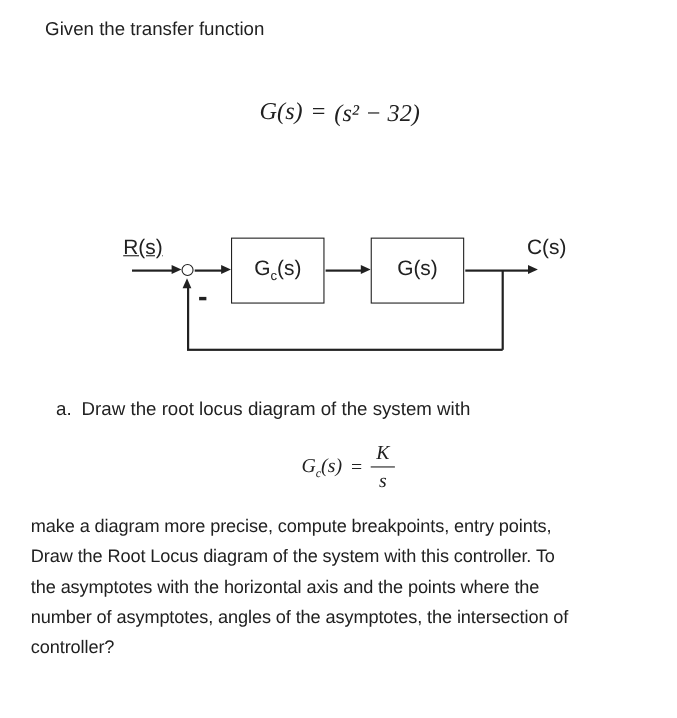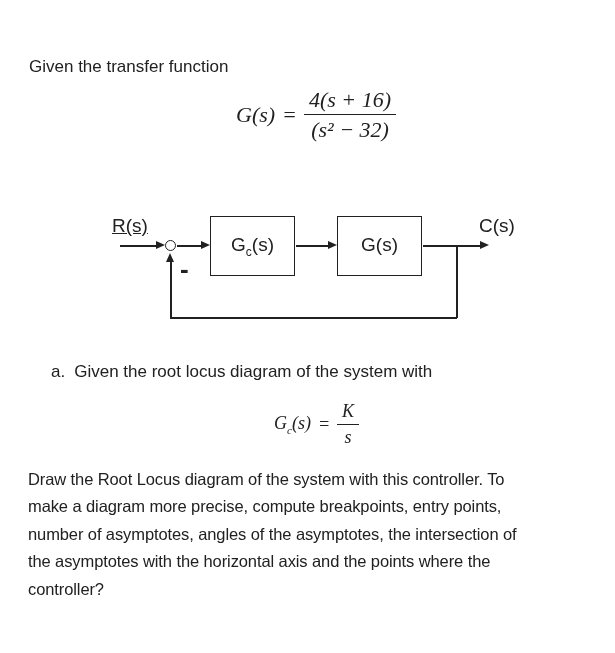--- a/index.html
+++ b/index.html
@@ -46,27 +46,26 @@
   .block { width:85px; height:60px; border:1.6px solid var(--ink); background:#fff;
            display:flex; align-items:center; justify-content:center; font-size:19px; }
   .bsub { font-size:12px; }
   .minus { font-size:26px; font-weight:bold; line-height:20px; }
 </style>
 </head>
 <body>
 
 <div>
 
-  <div class="title abs" style="left:29px; top:16px;margin-top:40px;">Given the transfer function</div>
+  <div class="title abs" style="left:41px; top:16px;">Given the transfer function</div>
 
   <div class="eq eq1 abs" style="left:236px; top:88px;">
     <span class="math">G(s)</span>
     <span class="math eqsign">=</span>
     <span class="frac">
-      <span class="num math">4(s + 16)</span>
       <span class="den math">(s² − 32)</span>
     </span>
   </div>
 
   <div>
     <div class="dlabel abs" style="left:112px; top:215px;text-decoration:underline;">R(s)</div>
     <div class="dlabel abs" style="left:479px; top:215px;">C(s)</div>
 
     <div class="hline abs" style="left:120px; top:245px; width:38px;"></div>
     <div class="arr-r abs" style="left:156px; top:241px;"></div>
@@ -92,33 +91,33 @@
     <div class="arr-r abs" style="left:480px; top:241px;"></div>
 
     <div class="vline abs" style="left:456px; top:246px; height:72px;"></div>
     <div class="hline abs" style="left:170px; top:317px; width:287px;"></div>
     <div class="vline abs" style="left:170px; top:261px; height:57px;"></div>
     <div class="arr-u abs" style="left:166px; top:253px;"></div>
   </div>
 
   <div class="secta abs" style="left:51px; top:361px;">
     <span>a.</span>
-    <span class="secta-text">Given the root locus diagram of the system with</span>
+    <span class="secta-text">Draw the root locus diagram of the system with</span>
   </div>
 
   <div class="eq eq2 abs" style="left:274px; top:402px;">
     <span class="math"><span>G</span><sub class="msub">c</sub><span>(s)</span></span>
     <span class="math eqsign">=</span>
     <span class="frac">
       <span class="num math">K</span>
       <span class="den math">s</span>
     </span>
   </div>
 
   <div class="para abs" style="left:28px; top:466px;">
+    <div class="pline">make a diagram more precise, compute breakpoints, entry points,</div>
     <div class="pline">Draw the Root Locus diagram of the system with this controller. To</div>
-    <div class="pline">make a diagram more precise, compute breakpoints, entry points,</div>
+    <div class="pline">the asymptotes with the horizontal axis and the points where the</div>
     <div class="pline">number of asymptotes, angles of the asymptotes, the intersection of</div>
-    <div class="pline">the asymptotes with the horizontal axis and the points where the</div>
     <div class="pline">controller?</div>
   </div>
 
 </div>
 
 </body></html>

